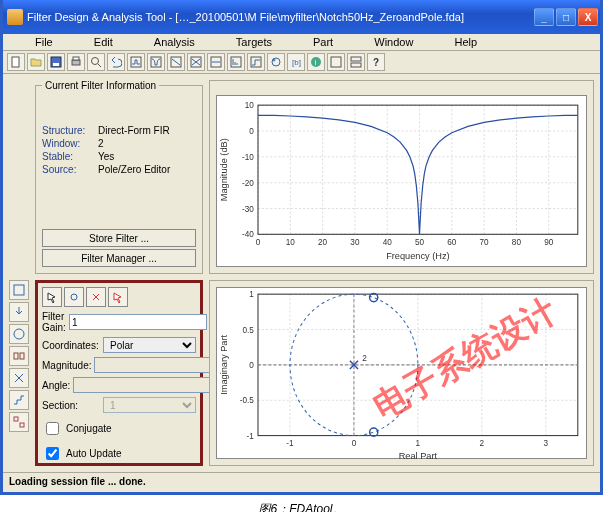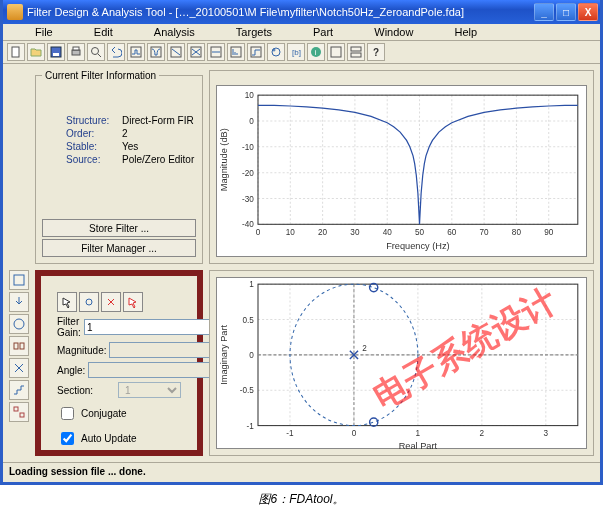--- a/index.html
+++ b/index.html
@@ -1,47 +1,47 @@
 <!DOCTYPE html>
 <html><head>
 <meta charset="utf-8">
 <style>
   * { box-sizing: border-box; font-family: Tahoma, Arial, sans-serif; }
   body { margin: 0; background: #fff; width: 603px; }
   .win { border: 3px solid #2c5ec7; border-top: none; background: #ece9d8; width: 603px; }
-  .titlebar { background: linear-gradient(#3a7bff,#1e52c8 40%,#2660d8); color: #fff; display: flex; align-items: center; height: 24px; padding: 0 2px 0 4px; font-size: 11px; }
+  .titlebar { background: linear-gradient(#3a7bff,#1e52c8 40%,#2660d8); color: #fff; display: flex; align-items: center; height: 34px; padding: 0 2px 0 4px; font-size: 11px; }
   .titlebar .icon { width: 16px; height: 16px; background: linear-gradient(#f7c76b,#d88e21); border-radius: 2px; margin-right: 4px; }
   .titlebar .title { flex: 1; white-space: nowrap; overflow: hidden; }
   .tbtn { width: 20px; height: 18px; margin-left: 2px; border: 1px solid #fff4; border-radius: 2px; display: flex; align-items: center; justify-content: center; font-size: 10px; font-weight: bold; color: #fff; cursor: pointer; }
   .tbtn.min,.tbtn.max { background: linear-gradient(#5a9dff,#2d6bd4); }
   .tbtn.close { background: linear-gradient(#ff7a54,#d43a1c); }
   .menubar { background: #ece9d8; font-size: 11px; padding: 2px 4px; border-bottom: 1px solid #aca899; }
   .menubar span { margin-right: 10px; cursor: default; padding-left: 28px; }
   .toolbar { background: #ece9d8; padding: 2px 4px; border-bottom: 1px solid #aca899; display: flex; gap: 2px; flex-wrap: wrap; }
   .tool { width: 18px; height: 18px; border: 1px solid #aca899; background: #f4f2e8; display: flex; align-items: center; justify-content: center; font-size: 10px; cursor: pointer; }
   .tool svg { width: 12px; height: 12px; }
   .body-area { display: flex; gap: 4px; padding: 6px; }
   .sidecol { width: 22px; display: flex; flex-direction: column; gap: 2px; padding-top: 200px; }
   .sidebtn { width: 20px; height: 20px; border: 1px solid #aca899; background: #f4f2e8; cursor: pointer; display:flex;align-items:center;justify-content:center; }
   .sidebtn svg { width:14px; height:14px; }
   .maincol { flex: 1; display: flex; flex-direction: column; gap: 6px; }
   .row1 { display: flex; gap: 6px; }
   fieldset { border: 1px solid #aca899; padding: 6px; font-size: 10px; background: #ece9d8; margin:0; }
   legend { font-size: 10px; padding: 0 3px; }
   .cfi { width: 168px; height: 194px; position: relative; }
   .cfi-row { display: flex; margin-top: 2px; }
-  .cfi-lbl { color: #233f8c; width: 56px; margin-left: 24px; }
+  .cfi-lbl { color: #233f8c; width: 56px; }
   .cfi-val { }
   .cfi-btns { position: absolute; bottom: 6px; left: 6px; right: 6px; }
   .wbtn { width: 100%; height: 18px; border: 1px solid #888; background: #efece0; font-size: 10px; margin-top: 2px; cursor: pointer; }
   .magpanel { flex: 1; height: 194px; position: relative; }
   .chart { position: absolute; inset: 14px 6px 6px 6px; background: #fff; border: 1px solid #888; }
   .chart svg { width: 100%; height: 100%; display: block; }
   .row2 { display: flex; gap: 6px; height: 186px; }
-  .editpanel { width: 168px; padding: 16px; border: 6px solid #7f1d1d; background: #ece9d8; font-size: 10px; }
+  .editpanel { width: 168px; padding: 4px; border: 3px solid #7f1d1d; background: #ece9d8; font-size: 10px; }
   .modebar { display: flex; gap: 2px; margin-bottom: 4px; }
   .modebtn { width: 20px; height: 20px; border: 1px solid #888; background: #f4f2e8; cursor: pointer; display:flex;align-items:center;justify-content:center; }
   .modebtn svg { width:12px; height:12px; }
   .erow { display: flex; align-items: center; margin-top: 4px; gap: 3px; }
   .erow label { width: 58px; }
   .erow input[type=text], .erow select { flex: 1; height: 16px; font-size: 10px; border: 1px solid #7f9db9; padding: 0 2px; }
   .erow input[disabled], .erow select[disabled] { background: #ece9d8; }
   .cb { display: flex; align-items: center; gap: 4px; margin-top: 6px; }
   .pzpanel { flex: 1; border: 1px solid #aca899; background: #ece9d8; position: relative; }
   .pzchart { position: absolute; inset: 6px; background: #fff; border: 1px solid #888; }
@@ -231,21 +231,21 @@
     <div class="maincol">
       <div class="row1">
         <fieldset class="cfi">
           <legend>Current Filter Information</legend>
           <div style="height:26px"></div>
           <div class="cfi-row">
               <span class="cfi-lbl">Structure:</span>
               <span class="cfi-val">Direct-Form FIR</span>
             </div>
           <div class="cfi-row">
-              <span class="cfi-lbl">Order:</span>
+              <span class="cfi-lbl">Window:</span>
               <span class="cfi-val">2</span>
             </div>
           <div class="cfi-row">
               <span class="cfi-lbl">Stable:</span>
               <span class="cfi-val">Yes</span>
             </div>
           <div class="cfi-row">
               <span class="cfi-lbl">Source:</span>
               <span class="cfi-val">Pole/Zero Editor</span>
             </div>
@@ -323,20 +323,24 @@
                 <svg viewBox="0 0 12 12">
                   <path d="M2 2l7 4-3 1 2 4-1 1-2-4-3 1z" fill="#fff" stroke="#d33"></path>
                 </svg>
               </div>
           </div>
           <div class="erow">
               <label>Filter Gain:</label>
               <input type="text" value="1" style="">
             </div>
           <div class="erow">
+              <label>Coordinates:</label>
+              <select><option>Polar</option></select>
+            </div>
+          <div class="erow">
               <label>Magnitude:</label>
               <input type="text" disabled="" style="">
             </div>
           <div class="erow">
               <label>Angle:</label>
               <input type="text" disabled="" style="flex: 0.6 1 0%;">
               <span>radians</span>
             </div>
           <div class="erow">
               <label>Section:</label>

